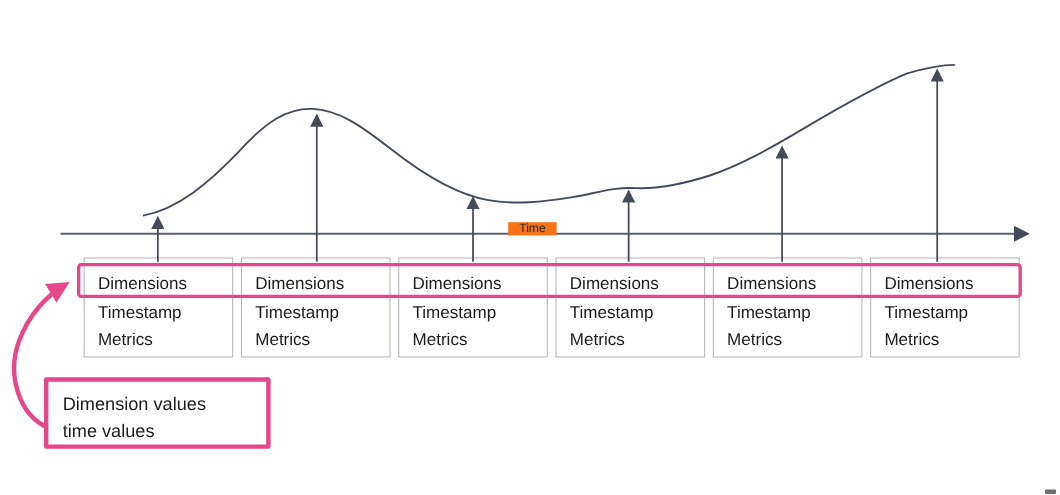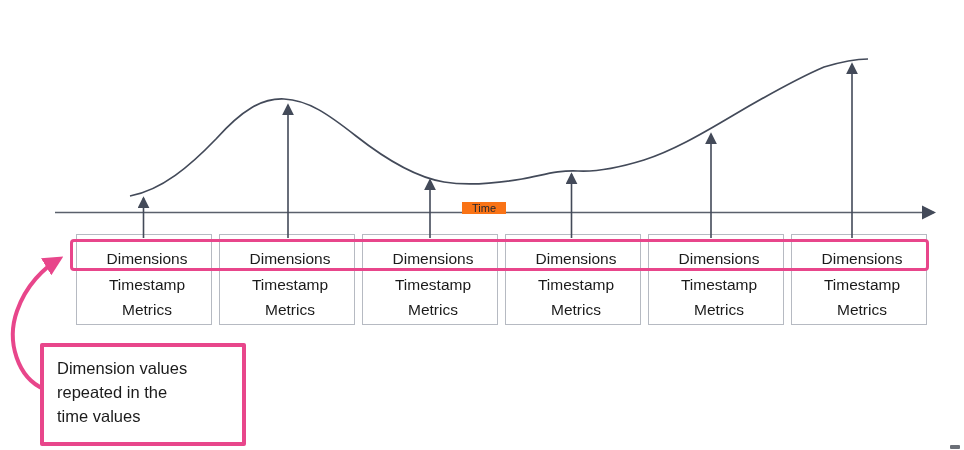--- a/index.html
+++ b/index.html
@@ -18,21 +18,21 @@
     top:234px;height:91px;width:136px;
     box-sizing:border-box;
     background:#ffffff;
     border:1px solid #b6bac2;
     padding:11px 6px 0 12px;
     font-size:15.5px;
     line-height:25.5px;
     color:#1b1b1b;
     white-space:nowrap;
   }
-  .record-box span{display:block;text-align:center;}
+  .record-box span{display:block;}
   .b1{left:76px;}.b2{left:219px;}.b3{left:362px;}
   .b4{left:505px;}.b5{left:648px;}.b6{left:791px;}
 
   
   #dim-highlight{
     position:absolute;
     left:70px;top:239px;width:859px;height:32px;
     box-sizing:border-box;
     border:3.5px solid #e8468b;
     border-radius:4px;
@@ -45,21 +45,21 @@
     left:462px;top:202px;
     padding:0 10px;
     background:#f97316;
     font-size:11px;
     color:#23272f;
   }
 
   
   #annotation-box{
     position:absolute;
-    left:40px;top:343px;width:206px;height:103px;
+    left:40px;top:343px;width:206px;height:65px;
     box-sizing:border-box;
     background:#ffffff;
     border:4px solid #e8468b;
     border-radius:2px;
     padding:9px 10px 0 13px;
     font-size:16.5px;
     line-height:24px;
     color:#1b1b1b;
     white-space:nowrap;
   }
@@ -145,19 +145,18 @@
              C 18 378, 6 342, 17 311
              C 26 285, 44 268, 59 259" fill="none" stroke="#e8468b" stroke-width="4" marker-end="url(#headPink)"></path>
   </svg>
 
   <div id="dim-highlight"></div>
 
   <span id="time-label">Time</span>
 
   <div id="annotation-box">
     <span>Dimension values</span>
-    <span>repeated in the</span>
     <span>time values</span>
   </div>
 
   <div id="stray-mark"></div>
 
 </div>
 
 </body></html>

